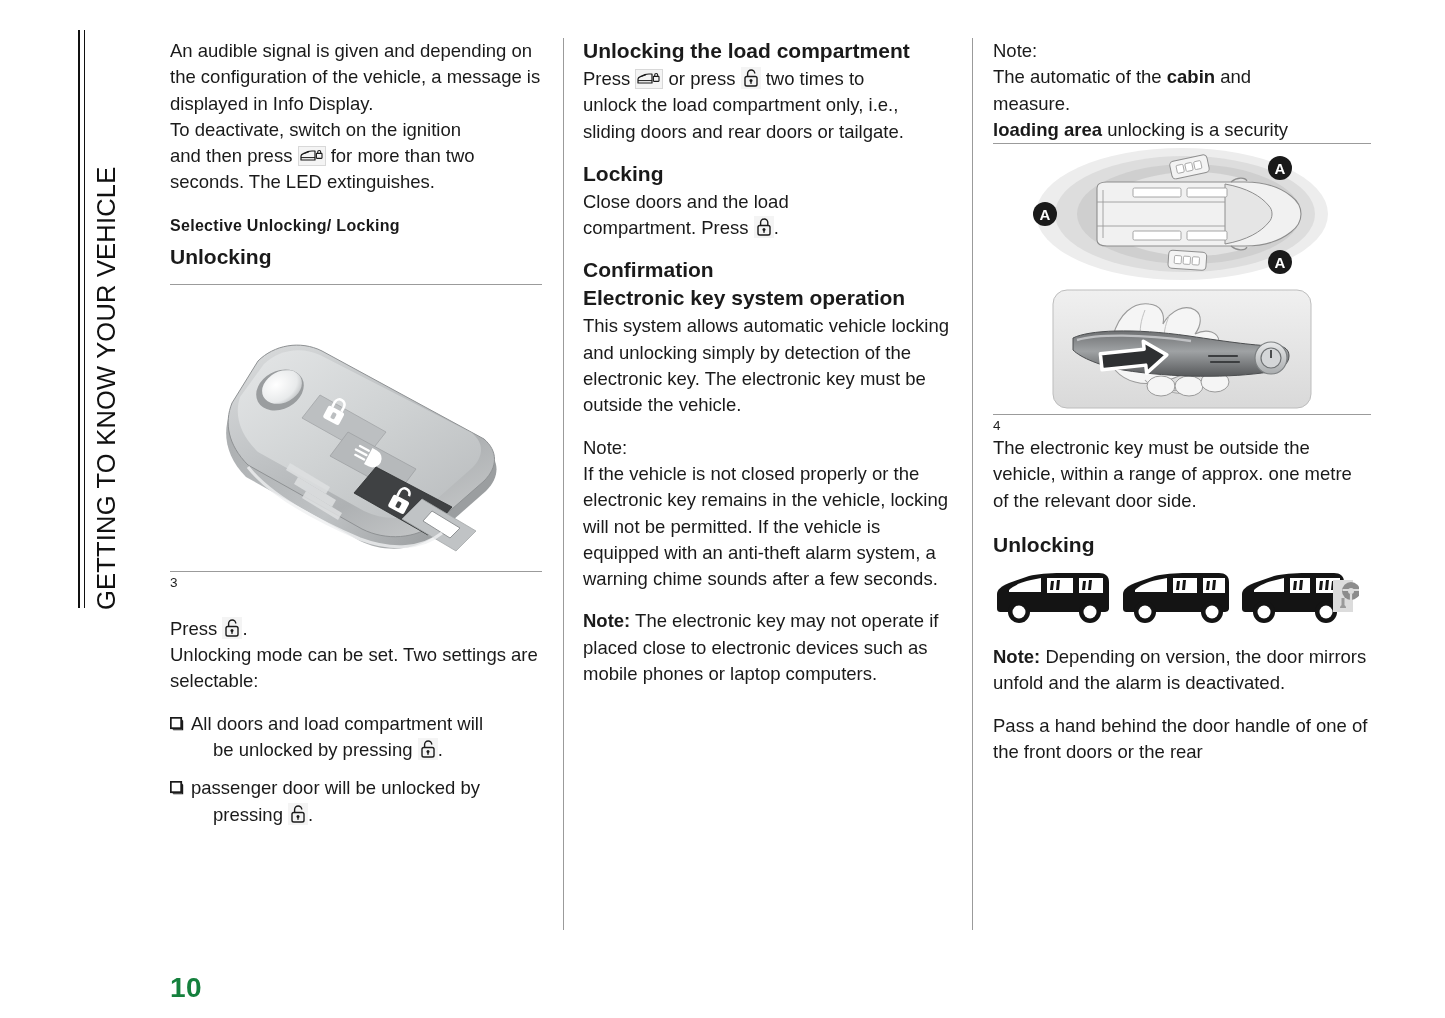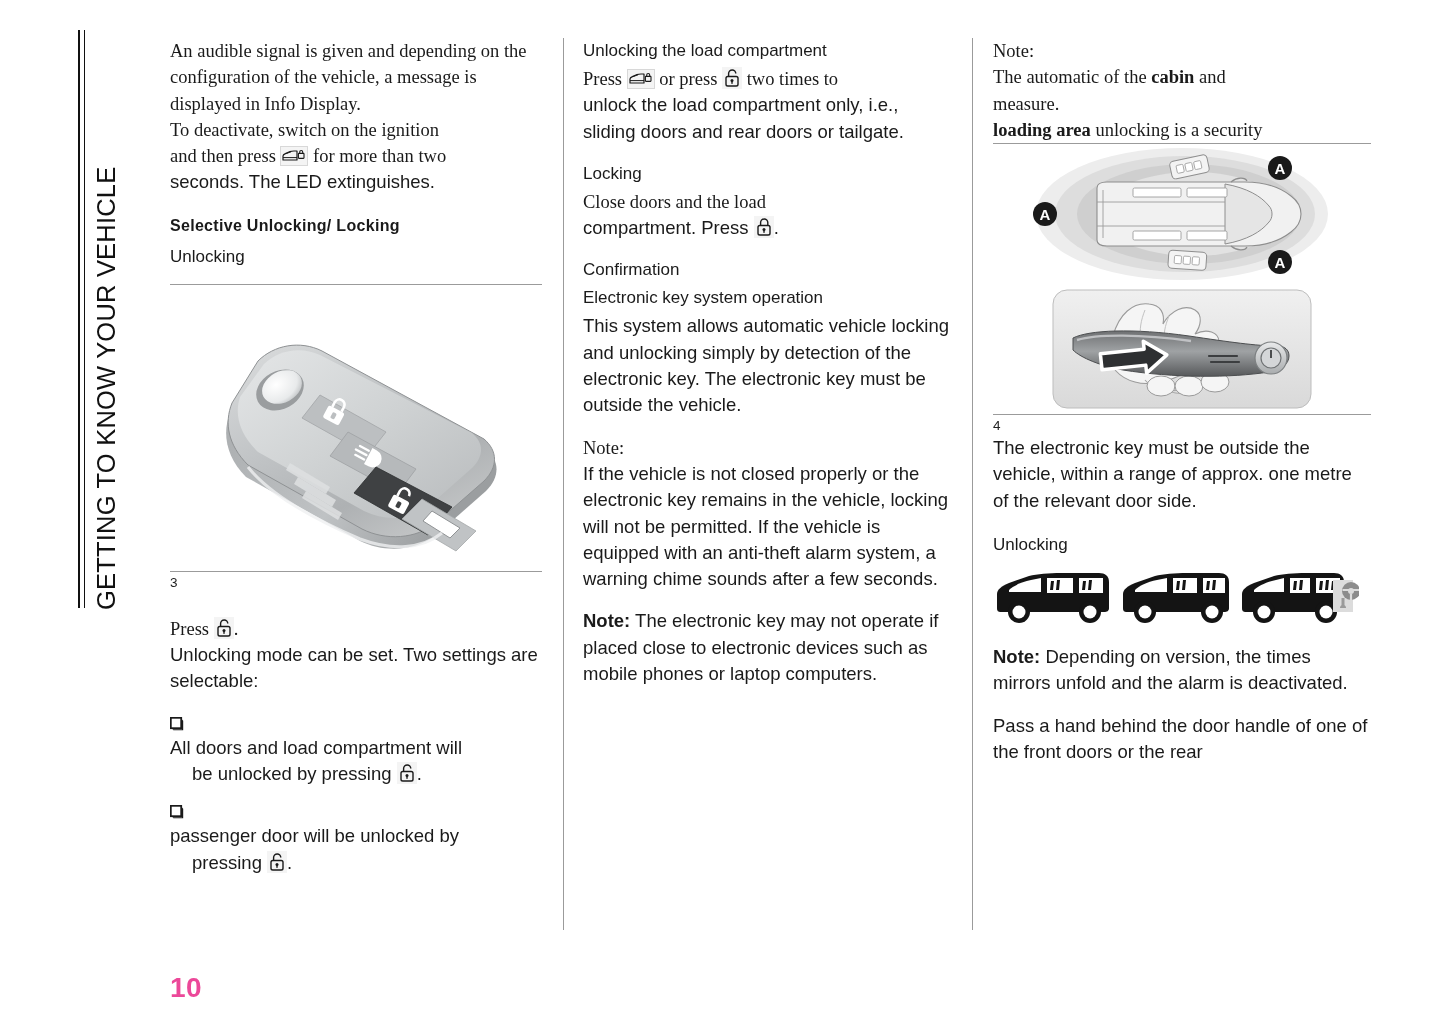--- a/index.html
+++ b/index.html
@@ -34,53 +34,53 @@
   .col1{left:170px;width:372px;}
   .col2{left:583px;width:372px;}
   .col3{left:993px;width:378px;}
 
   .divider{position:absolute;top:38px;width:1px;height:892px;background:#9b9b9b;}
   .div1{left:563px;}
   .div2{left:972px;}
 
   p{margin:0 0 0 0;font-size:18.5px;line-height:26.3px;}
   .blk{margin-bottom:16px;}
-  .tight{margin-bottom:0;font-family:Liberation Serif, serif;}
+  .tight{margin-bottom:0;}
 
   h2{
     margin:0 0 2px 0;font-size:22px;line-height:27px;font-weight:bold;
     letter-spacing:.2px;
   }
   h2.big{font-size:16px;line-height:28px;letter-spacing:.3px;}
-  h3{margin:0 0 2px 0;font-size:17px;line-height:26px;font-weight:normal;}
+  h3{margin:0 0 2px 0;font-size:21px;line-height:26px;font-weight:bold;}
 
   b{font-weight:bold;}
 
   
   .ico{
     display:inline-block;vertical-align:-4px;
     background:#f4f4f4;border:0;
   }
   .ico svg{display:block;}
 
   
   .fig{position:relative;}
   .fig .hr{height:1px;background:#9b9b9b;width:100%;}
   .fignum{font-size:13.5px;line-height:18px;color:#222;margin-top:2px;}
 
   
-  .bul{display:flex;margin-bottom:12px;flex-direction:column;}
+  .bul{display:flex;gap:7px;margin-bottom:12px;}
   .bul .sq{flex:0 0 auto;margin-top:6px;}
   .bul .txt{font-size:18.5px;line-height:26.3px;}
   .bul .txt .ind{display:block;padding-left:22px;}
 
   
   .pageno{
     position:absolute;left:170px;top:972px;font-size:28px;font-weight:bold;
-    letter-spacing:.5px;color:#ec4899;
+    letter-spacing:.5px;color:#15803d;
   }
 
   .keyfig{margin-top:8px;}
   .imgbox{display:block;}
 </style>
 </head>
 <body>
 
 <div class="page">
 
@@ -508,20 +508,20 @@
           <rect x="6.5" y="16" width="3" height="10" fill="#9a9a9a"></rect>
           <circle cx="16" cy="9" r="9" fill="#8c8c8c"></circle>
           <circle cx="16" cy="9" r="3" fill="#dcdcdc"></circle>
           <path d="M7.5 8 H24.5 M16 12 V18" stroke="#dcdcdc" stroke-width="2.2"></path>
         </g>
       </svg>
     </div>
 
     <p class="blk">
       <b>Note:</b>
-      <span>Depending on version, the times mirrors unfold and the alarm is deactivated.</span>
+      <span>Depending on version, the door mirrors unfold and the alarm is deactivated.</span>
     </p>
 
     <p>Pass a hand behind the door handle of one of the front doors or the rear</p>
   </div>
 
   <div class="pageno">10</div>
 </div>
 
 </body></html>

